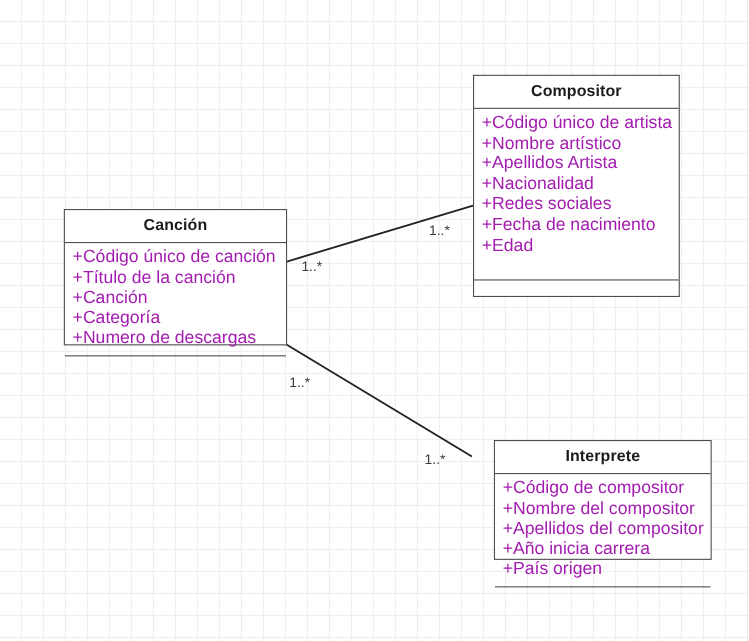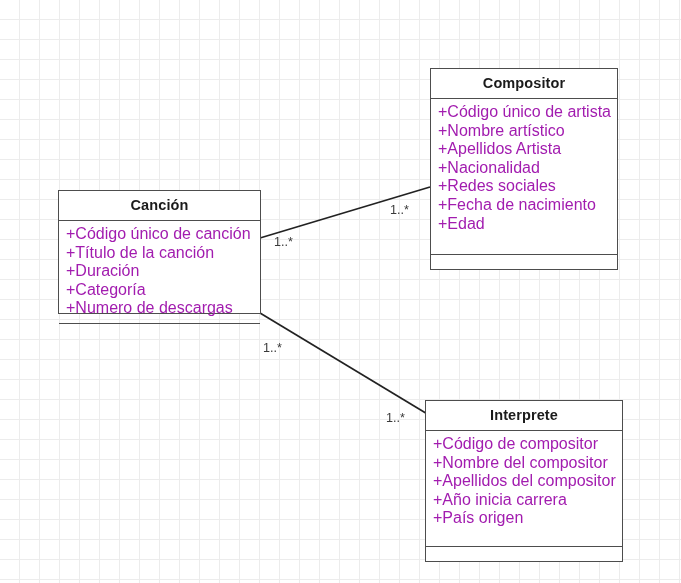--- a/index.html
+++ b/index.html
@@ -81,40 +81,40 @@
       <line x1="260" y1="238" x2="430" y2="187" stroke="#222222" stroke-width="1.7"></line>
       <line x1="260" y1="313" x2="429" y2="415" stroke="#222222" stroke-width="1.7"></line>
     </svg>
 
   <div id="classes-layer">
       <div class="uml-class" style="left: 58px; top: 190px; width: 203px; height: 124px;">
         <div class="uml-title">Canción</div>
         <div class="uml-attrs">
           <div class="uml-attr">+Código único de canción</div>
           <div class="uml-attr">+Título de la canción</div>
-          <div class="uml-attr">+Duración</div>
+          <div class="uml-attr">+Canción</div>
           <div class="uml-attr">+Categoría</div>
           <div class="uml-attr">+Numero de descargas</div>
         </div>
         <div class="uml-methods"></div>
       </div>
       <div class="uml-class" style="left: 430px; top: 68px; width: 188px; height: 202px;">
         <div class="uml-title">Compositor</div>
         <div class="uml-attrs">
           <div class="uml-attr">+Código único de artista</div>
           <div class="uml-attr">+Nombre artístico</div>
           <div class="uml-attr">+Apellidos Artista</div>
           <div class="uml-attr">+Nacionalidad</div>
           <div class="uml-attr">+Redes sociales</div>
           <div class="uml-attr">+Fecha de nacimiento</div>
           <div class="uml-attr">+Edad</div>
         </div>
         <div class="uml-methods"></div>
       </div>
-      <div class="uml-class" style="left: 425px; top: 400px; width: 198px; height: 162px; justify-content: flex-end;">
+      <div class="uml-class" style="left: 449px; top: 400px; width: 198px; height: 109px;">
         <div class="uml-title">Interprete</div>
         <div class="uml-attrs">
           <div class="uml-attr">+Código de compositor</div>
           <div class="uml-attr">+Nombre del compositor</div>
           <div class="uml-attr">+Apellidos del compositor</div>
           <div class="uml-attr">+Año inicia carrera</div>
           <div class="uml-attr">+País origen</div>
         </div>
         <div class="uml-methods"></div>
       </div>

